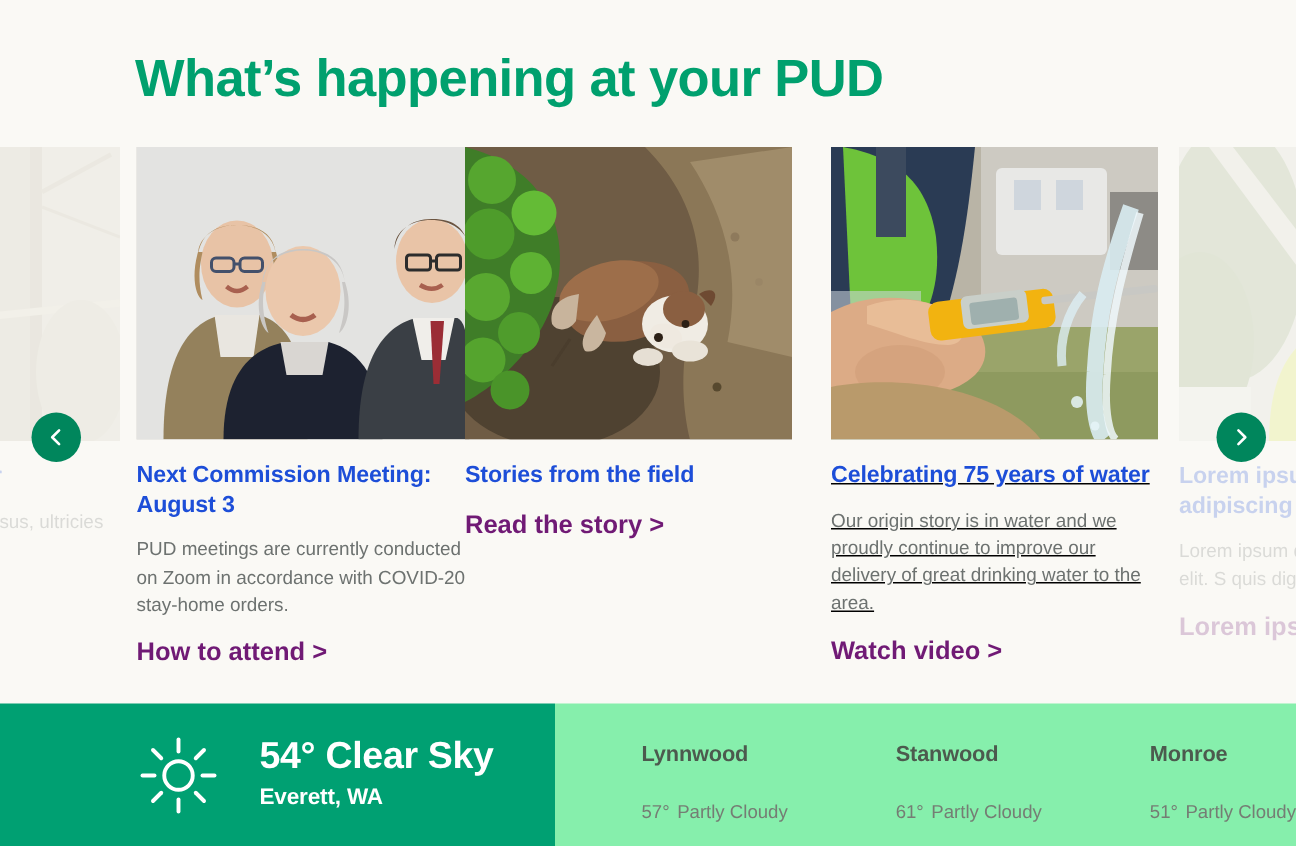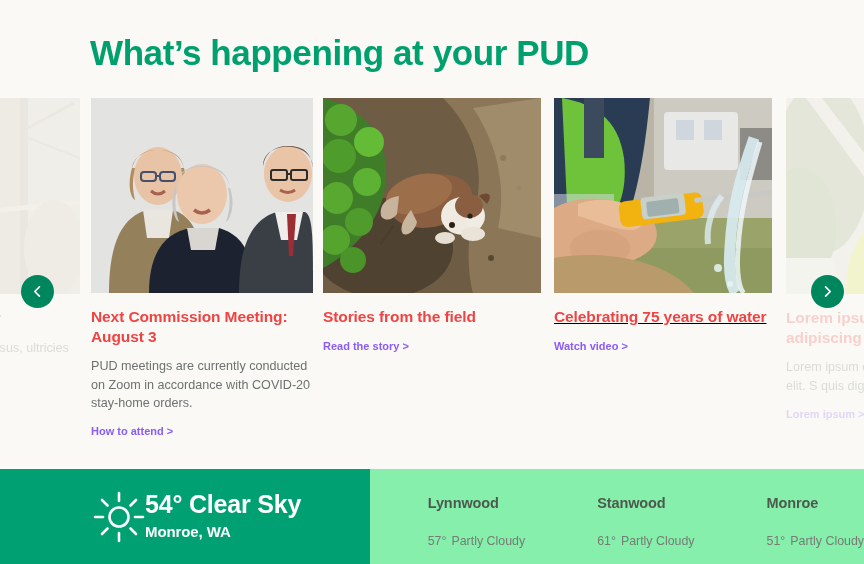--- a/index.html
+++ b/index.html
@@ -28,56 +28,56 @@
     left: 0; top: 98px;
     width: 864px; height: 345px;
   }
   .card {
     position: absolute;
     top: 0;
     width: 210px;
   }
   .card-c0 { left: -76px; width: 156px; }
   .card-c1 { left: 91px;  width: 222px; }
-  .card-c2 { left: 323px; width: 218px; }
+  .card-c2 { left: 310px; width: 218px; }
   .card-c3 { left: 554px; width: 218px; text-decoration: underline; }
   .card-c4 { left: 786px; width: 156px; }
 
   .card-faded { opacity: 0.22; }
 
   .card-img {
     width: 100%;
     height: 195px;
     overflow: hidden;
     position: relative;
     background: #dcdcd6;
   }
   .card-c0 .card-img, .card-c4 .card-img { height: 196px; }
   .card-img svg { display: block; width: 100%; height: 100%; }
 
   .card-title {
     margin-top: 14px;
     font-size: 15.5px;
     font-weight: bold;
-    color: #ef4444;
+    color: #1d4ed8;
     line-height: 1.27;
     letter-spacing: -0.1px;
   }
   .card-body {
     margin-top: 11px;
     font-size: 12.6px;
     color: #6d7270;
     line-height: 1.46;
   }
   .card-link {
     display: inline-block;
     margin-top: 13px;
-    font-size: 11px;
-    font-weight: bold;
-    color: #8b5cf6;
+    font-size: 17px;
+    font-weight: bold;
+    color: #701a75;
     text-decoration: none;
     cursor: pointer;
   }
 
   
   .nav-arrow {
     position: absolute;
     width: 33px; height: 33px;
     border-radius: 50%;
     background: #00865c;
@@ -98,21 +98,21 @@
     left: 0; top: 469px;
     width: 864px; height: 95px;
     display: flex;
   }
   .weather-main {
     width: 382px; height: 95px;
     background: #00a072;
     display: flex;
     align-items: center;
     padding-left: 93px;
-    gap: 0;
+    gap: 28px;
   }
   .sun-icon { width: 52px; height: 52px; flex: none; }
   .weather-main-text { padding-bottom: 2px; }
   .weather-temp {
     font-size: 25px;
     font-weight: bold;
     color: #ffffff;
     letter-spacing: -0.2px;
     line-height: 1.1;
   }
@@ -280,20 +280,21 @@
           <path d="M0 160 C40 152 110 158 140 195 L0 195 Z" fill="#b99a6b"></path>
 
           <path d="M200 40 C186 80 178 110 176 150 C174 176 178 190 182 195" stroke="#d9ecf2" stroke-width="11" fill="none" opacity="0.9"></path>
           <path d="M206 44 C194 84 186 114 184 152 C182 178 186 192 190 195" stroke="#eef8fb" stroke-width="5" fill="none" opacity="0.85"></path>
           <path d="M168 98 C158 110 152 128 154 146" stroke="#dceef4" stroke-width="6" fill="none" opacity="0.8"></path>
           <circle cx="164" cy="170" r="4" fill="#e6f4f8" opacity="0.85"></circle>
           <circle cx="176" cy="186" r="3" fill="#e6f4f8" opacity="0.85"></circle>
         </svg>
       </div>
       <div class="card-title">Celebrating 75 years of water</div>
+      <div class="card-body">Our origin story is in water and we proudly continue to improve our delivery of great drinking water to the area.</div>
       <a class="card-link">Watch video &gt;</a>
     </div>
 
     <div class="card card-c4 card-faded">
       <div class="card-img">
         <svg viewBox="0 0 156 196" preserveAspectRatio="xMidYMid slice">
           <rect width="156" height="196" fill="#d7d9cf"></rect>
           <ellipse cx="36" cy="70" rx="48" ry="86" fill="#93a878"></ellipse>
           <ellipse cx="14" cy="130" rx="36" ry="60" fill="#8aa06e"></ellipse>
           <path d="M20 0 L116 130 L128 120 L36 0 Z" fill="#d9d6cb"></path>
@@ -338,21 +339,21 @@
           <line x1="2" y1="26" x2="10" y2="26"></line>
           <line x1="42" y1="26" x2="50" y2="26"></line>
           <line x1="9" y1="9" x2="14.5" y2="14.5"></line>
           <line x1="37.5" y1="37.5" x2="43" y2="43"></line>
           <line x1="43" y1="9" x2="37.5" y2="14.5"></line>
           <line x1="14.5" y1="37.5" x2="9" y2="43"></line>
         </g>
       </svg>
       <div class="weather-main-text">
         <div class="weather-temp">54° Clear Sky</div>
-        <div class="weather-city">Monroe, WA</div>
+        <div class="weather-city">Everett, WA</div>
       </div>
     </div>
 
     <div class="weather-side">
       <div class="city-block">
         <div class="city-name">Lynnwood</div>
         <div class="city-cond">
           <span class="deg">57°</span><span>Partly Cloudy</span>
         </div>
       </div>

